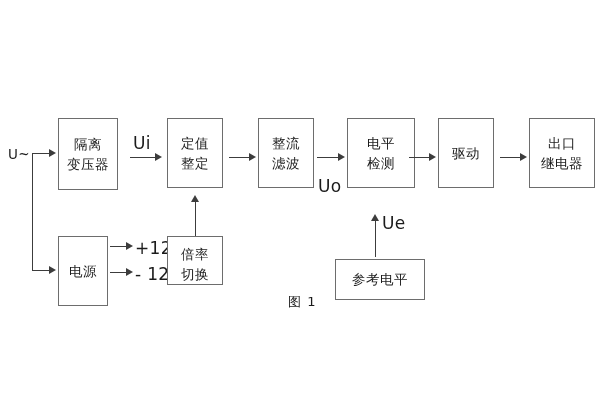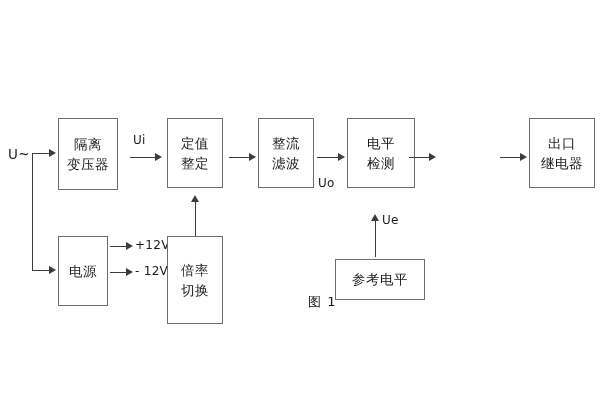--- a/index.html
+++ b/index.html
@@ -38,32 +38,31 @@
   .node .ln {
     display: block;
     padding: 3px 0;
   }
   .node.one-line .ln { padding: 0; }
 
   
   .label {
     position: absolute;
     color: #1b1b1b;
-    font-size: 12px;
+    font-size: 17px;
     white-space: nowrap;
     letter-spacing: 0.3px;
   }
   .label.big { font-size: 13.5px; }
   .caption {
     position: absolute;
     color: #1b1b1b;
     font-size: 13px;
     letter-spacing: 1px;
     white-space: nowrap;
-    margin-left: 20px;
   }
 
   
   .hline {
     position: absolute;
     height: 0;
     border-top: 1.4px solid #3c3c3c;
   }
   .vline {
     position: absolute;
@@ -129,20 +128,23 @@
   <div class="arrow-r" style="left:338px; top:153px;"></div>
 
   <div class="node" style="left:347px; top:118px; width:68px; height:70px;">
     <span class="ln">电平</span>
     <span class="ln">检测</span>
   </div>
 
   <div class="hline" style="left:409px; top:157px; width:21px;"></div>
   <div class="arrow-r" style="left:429px; top:153px;"></div>
 
+  <div class="node one-line" style="left:438px; top:118px; width:56px; height:70px;">
+    <span class="ln">驱动</span>
+  </div>
 
   <div class="hline" style="left:500px; top:157px; width:21px;"></div>
   <div class="arrow-r" style="left:520px; top:153px;"></div>
 
   <div class="node" style="left:529px; top:118px; width:66px; height:70px;">
     <span class="ln">出口</span>
     <span class="ln">继电器</span>
   </div>
 
   <div class="node one-line" style="left:58px; top:236px; width:50px; height:70px;">
@@ -150,21 +152,21 @@
   </div>
 
   <div class="hline" style="left:110px; top:246px; width:17px;"></div>
   <div class="arrow-r" style="left:126px; top:242px;"></div>
   <div class="label" style="left:135px; top:238px;">+12V</div>
 
   <div class="hline" style="left:110px; top:272px; width:17px;"></div>
   <div class="arrow-r" style="left:126px; top:268px;"></div>
   <div class="label" style="left:135px; top:264px;">- 12V</div>
 
-  <div class="node" style="left:167px; top:236px; width:56px; height:88px;">
+  <div class="node" style="left:167px; top:236px; width:56px; height:49px;justify-content:flex-end;">
     <span class="ln">倍率</span>
     <span class="ln">切换</span>
   </div>
 
   <div class="vline" style="left:195px; top:199px; height:37px;"></div>
   <div class="arrow-u" style="left:191px; top:195px;"></div>
 
   <div class="node one-line" style="left:335px; top:259px; width:90px; height:41px;align-items:center;">
     <span class="ln">参考电平</span>
   </div>

